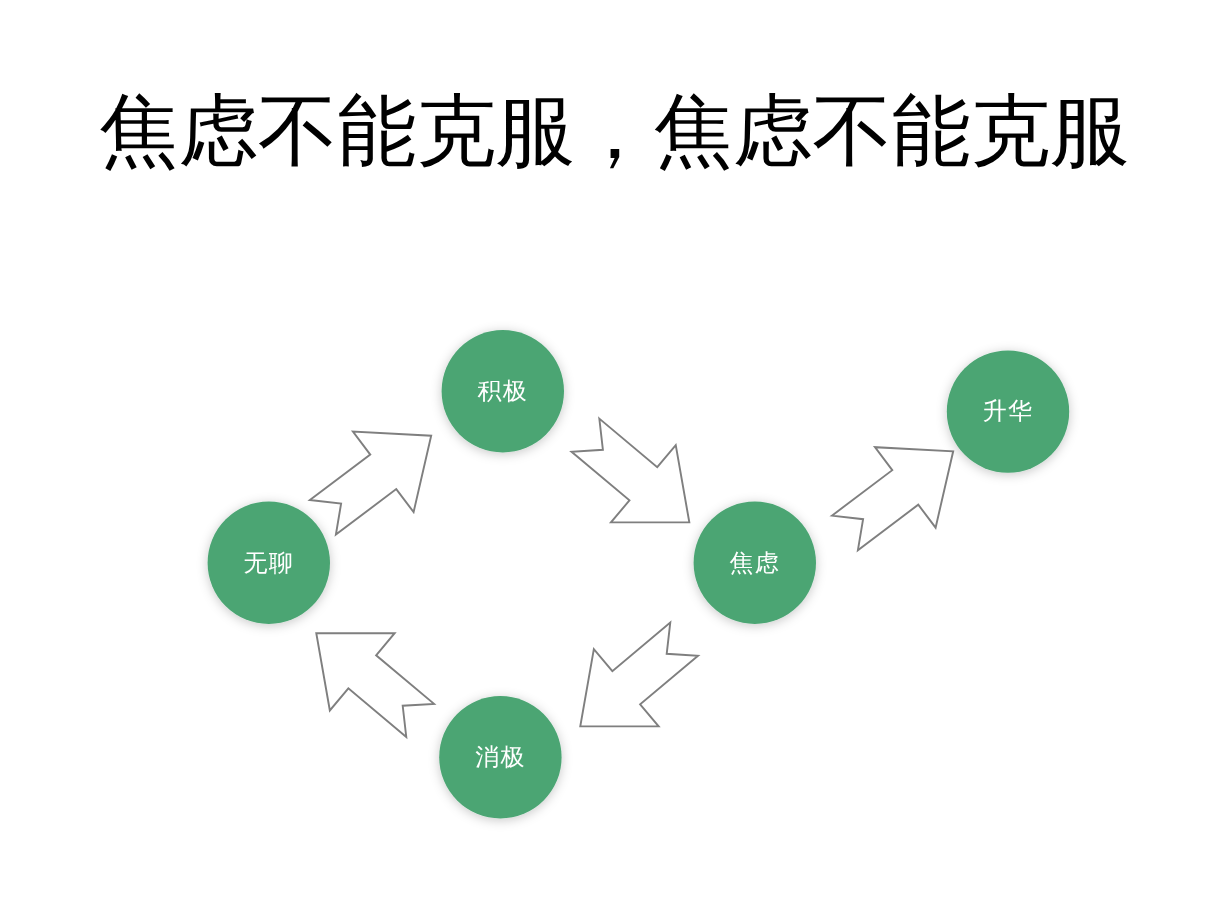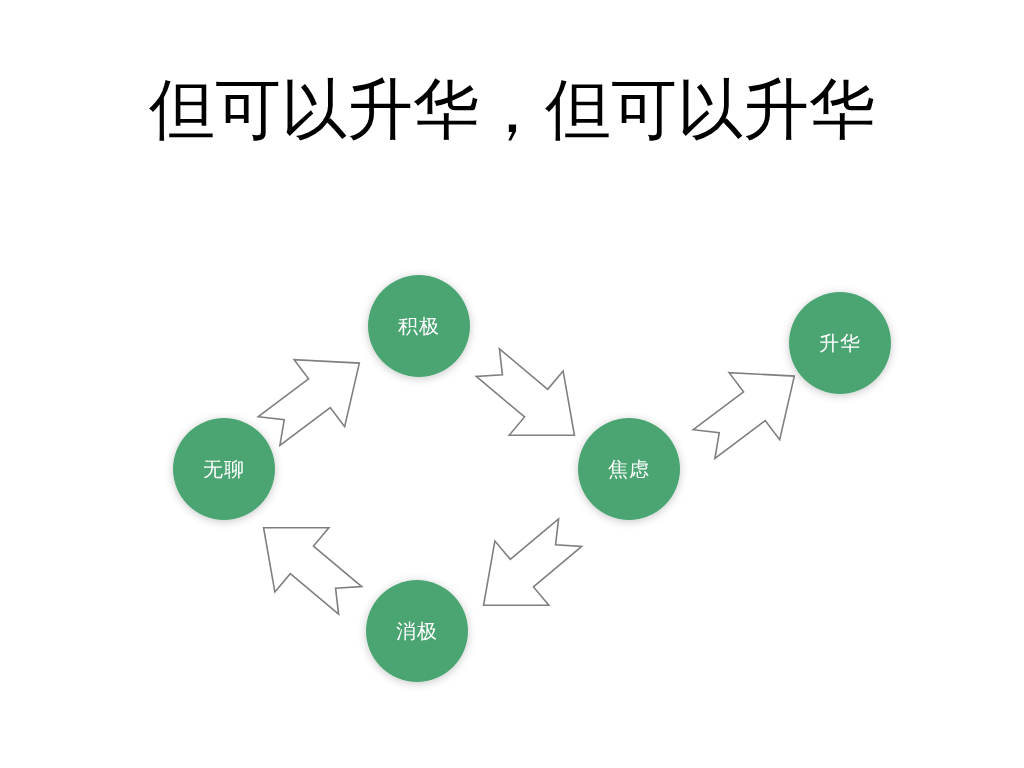--- a/index.html
+++ b/index.html
@@ -60,21 +60,21 @@
   }
   .node-circle {
     stroke: none;
   }
 </style>
 </head>
 <body>
 
 <div id="slide">
 
-  <div id="slide-title">但可以升华，但可以升华</div>
+  <div id="slide-title">焦虑不能克服，焦虑不能克服</div>
 
   <svg id="diagram" viewBox="0 0 1024 768">
     <defs>
       <filter id="soft-shadow" x="-60%" y="-60%" width="220%" height="220%">
         <feDropShadow dx="0" dy="1.5" stdDeviation="4.5" flood-color="#000000" flood-opacity="0.22"></feDropShadow>
       </filter>
 
       <g id="block-arrow">
         <polygon class="arrow-shape" points="-55,-18 8,-18 8,-42 58,0 8,42 8,18 -55,18 -36,0"></polygon>
       </g>

